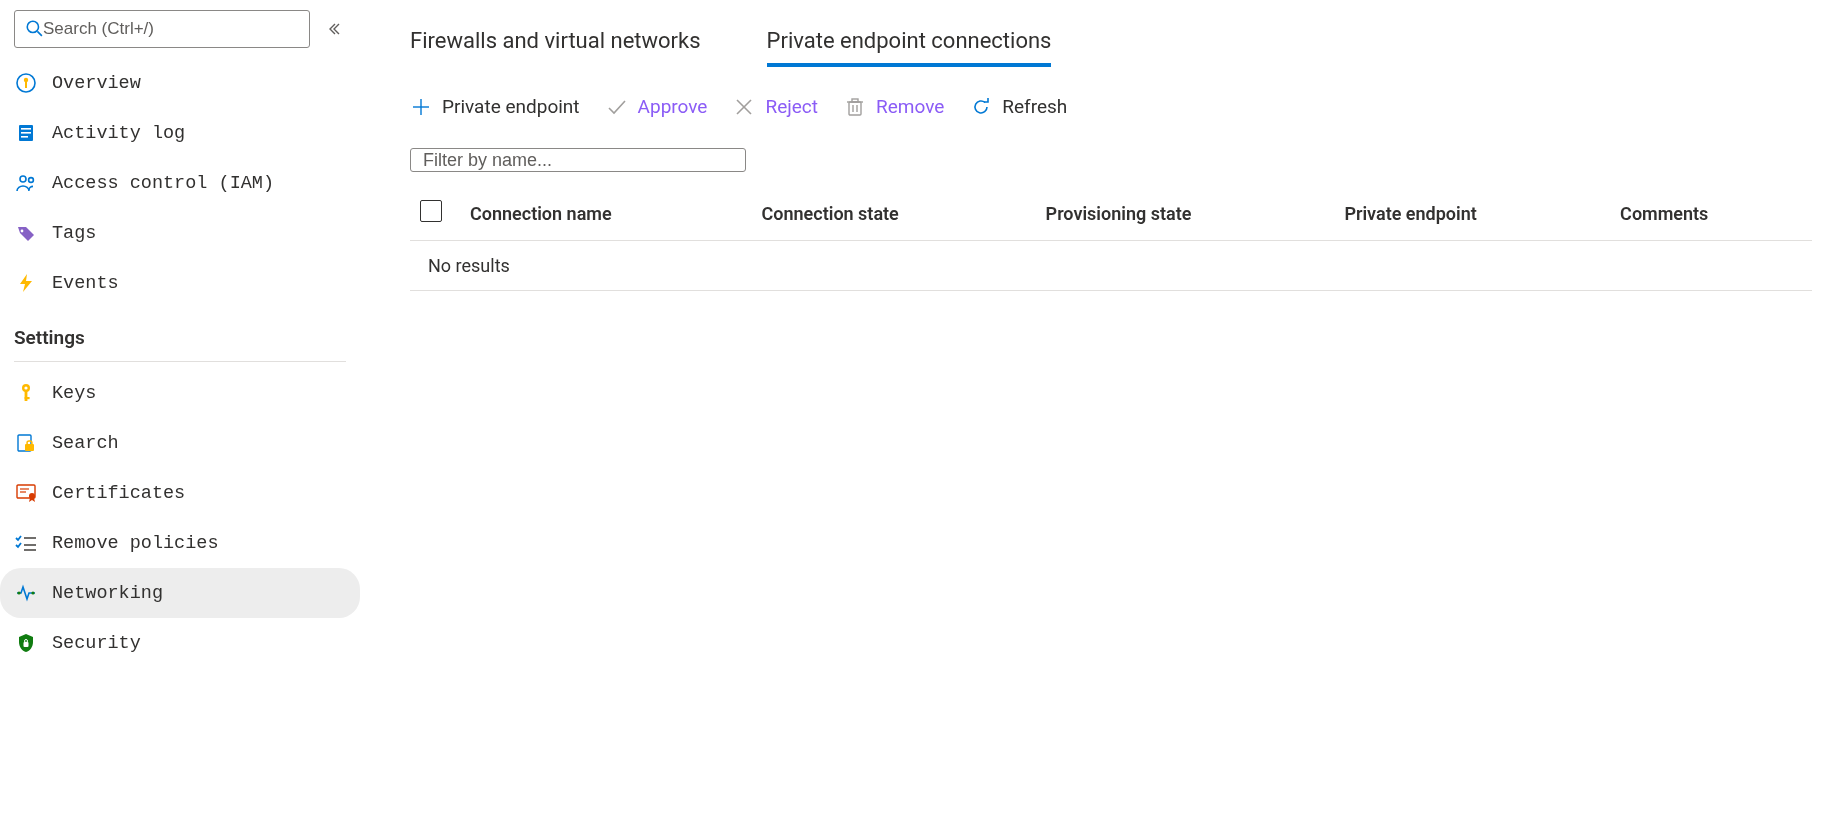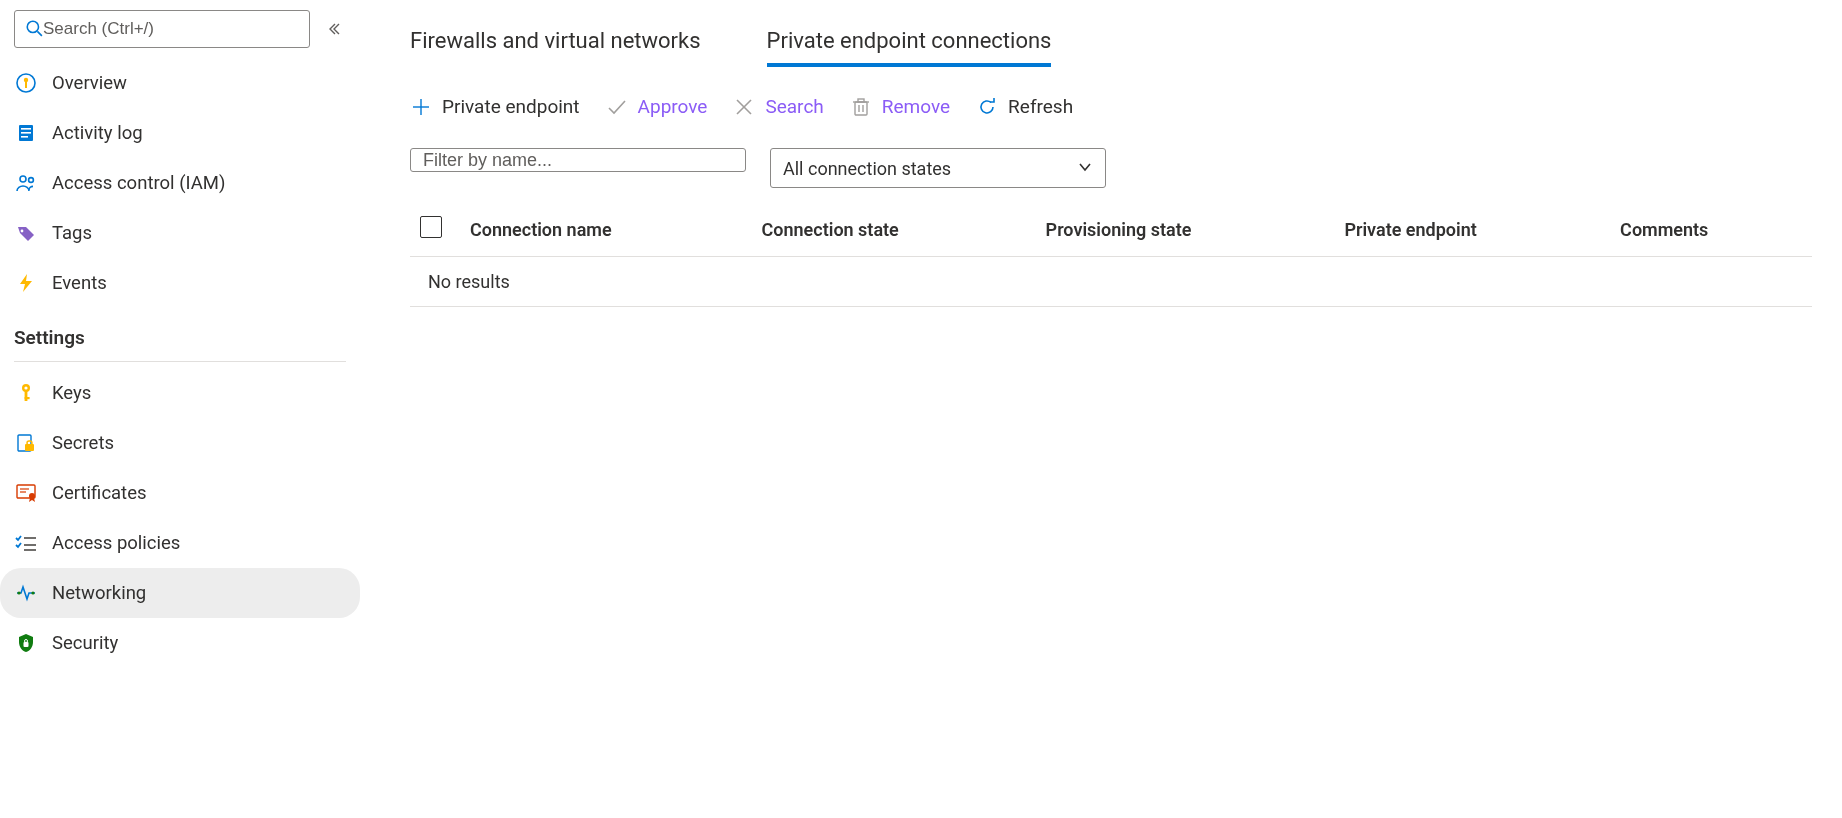--- a/index.html
+++ b/index.html
@@ -64,20 +64,21 @@
   .nav-items { padding-bottom: 20px; }
   .nav-item {
     display: flex;
     align-items: center;
     gap: 14px;
     padding: 0 14px;
     height: 50px;
     cursor: pointer;
     font-size: 18.5px;
     color: #323130;
+    font-family: Liberation Mono, monospace;
   }
   .nav-item.active { background: #ededed; border-radius: 21px; }
   .nav-item .icon-slot {
     width: 24px;
     height: 24px;
     display:flex;
     align-items:center;
     justify-content:center;
     flex-shrink: 0;
   }
@@ -290,21 +291,21 @@
         <span>Keys</span>
       </div>
       <div class="nav-item">
         <span class="icon-slot">
           <svg width="20" height="20" viewBox="0 0 20 20">
               <rect x="2" y="2" width="13" height="16" rx="1" fill="none" stroke="#0078d4" stroke-width="1.4"></rect>
               <rect x="9" y="11" width="9" height="7" rx="1" fill="#ffb900"></rect>
               <rect x="11" y="8" width="5" height="4" rx="2" fill="none" stroke="#ffb900" stroke-width="1.4"></rect>
             </svg>
         </span>
-        <span>Secrets</span>
+        <span>Search</span>
       </div>
       <div class="nav-item">
         <span class="icon-slot">
           <svg width="22" height="20" viewBox="0 0 22 20">
               <rect x="2" y="2" width="18" height="13" rx="1" fill="none" stroke="#d83b01" stroke-width="1.4"></rect>
               <line x1="5" y1="6" x2="14" y2="6" stroke="#d83b01" stroke-width="1.2"></line>
               <line x1="5" y1="9" x2="11" y2="9" stroke="#d83b01" stroke-width="1.2"></line>
               <circle cx="17" cy="13" r="3" fill="#d83b01"></circle>
               <path d="M15 15 L14 19 L17 17 L20 19 L19 15" fill="#d83b01"></path>
             </svg>
@@ -314,21 +315,21 @@
       <div class="nav-item">
         <span class="icon-slot">
           <svg width="22" height="18" viewBox="0 0 22 18" stroke-width="1.8" fill="none">
               <polyline points="1,4 3,6 6,2" stroke="#0078d4"></polyline>
               <line x1="9" y1="4" x2="21" y2="4" stroke="#605e5c"></line>
               <polyline points="1,11 3,13 6,9" stroke="#0078d4"></polyline>
               <line x1="9" y1="11" x2="21" y2="11" stroke="#605e5c"></line>
               <line x1="9" y1="16" x2="21" y2="16" stroke="#605e5c"></line>
             </svg>
         </span>
-        <span>Access policies</span>
+        <span>Remove policies</span>
       </div>
       <div class="nav-item active">
         <span class="icon-slot">
           <svg width="22" height="18" viewBox="0 0 22 18" fill="none" stroke-width="1.6">
               <polyline points="2,9 6,9 8,3 12,15 14,9 20,9" stroke="#0078d4"></polyline>
               <circle cx="4" cy="9" r="1.6" fill="#107c10"></circle>
               <circle cx="18" cy="9" r="1.6" fill="#107c10"></circle>
             </svg>
         </span>
         <span>Networking</span>
@@ -371,21 +372,21 @@
       </span>
       <span>Approve</span>
     </div>
     <div class="tool-btn disabled">
       <span class="ticon">
         <svg width="20" height="20" viewBox="0 0 20 20" stroke="#a19f9d" stroke-width="1.6">
             <line x1="3" y1="3" x2="17" y2="17"></line>
             <line x1="17" y1="3" x2="3" y2="17"></line>
           </svg>
       </span>
-      <span>Search</span>
+      <span>Reject</span>
     </div>
     <div class="tool-btn disabled">
       <span class="ticon">
         <svg width="18" height="20" viewBox="0 0 18 20" fill="none" stroke="#a19f9d" stroke-width="1.4">
             <rect x="3" y="5" width="12" height="13" rx="1"></rect>
             <line x1="1" y1="5" x2="17" y2="5"></line>
             <line x1="7" y1="8" x2="7" y2="15"></line>
             <line x1="11" y1="8" x2="11" y2="15"></line>
             <rect x="6" y="2" width="6" height="3"></rect>
           </svg>
@@ -398,28 +399,20 @@
             <path d="M16 10a6 6 0 1 1-2-4.5"></path>
             <polyline points="14,2 14,6 10,6" transform="translate(3,-1)"></polyline>
           </svg>
       </span>
       <span>Refresh</span>
     </div>
   </div>
 
   <div class="filters">
     <input class="filter-input" type="text" placeholder="Filter by name..." style="">
-    <div class="select-box">
-      <span>All connection states</span>
-      <span>
-        <svg width="16" height="16" viewBox="0 0 16 16" fill="none" stroke="#323130" stroke-width="1.6">
-            <polyline points="3,5 8,11 13,5"></polyline>
-          </svg>
-      </span>
-    </div>
   </div>
 
   <table class="grid">
     <thead>
       <tr>
         <th class="check-col">
           <span class="checkbox"></span>
         </th>
         <th>Connection name</th>
         <th>Connection state</th>

